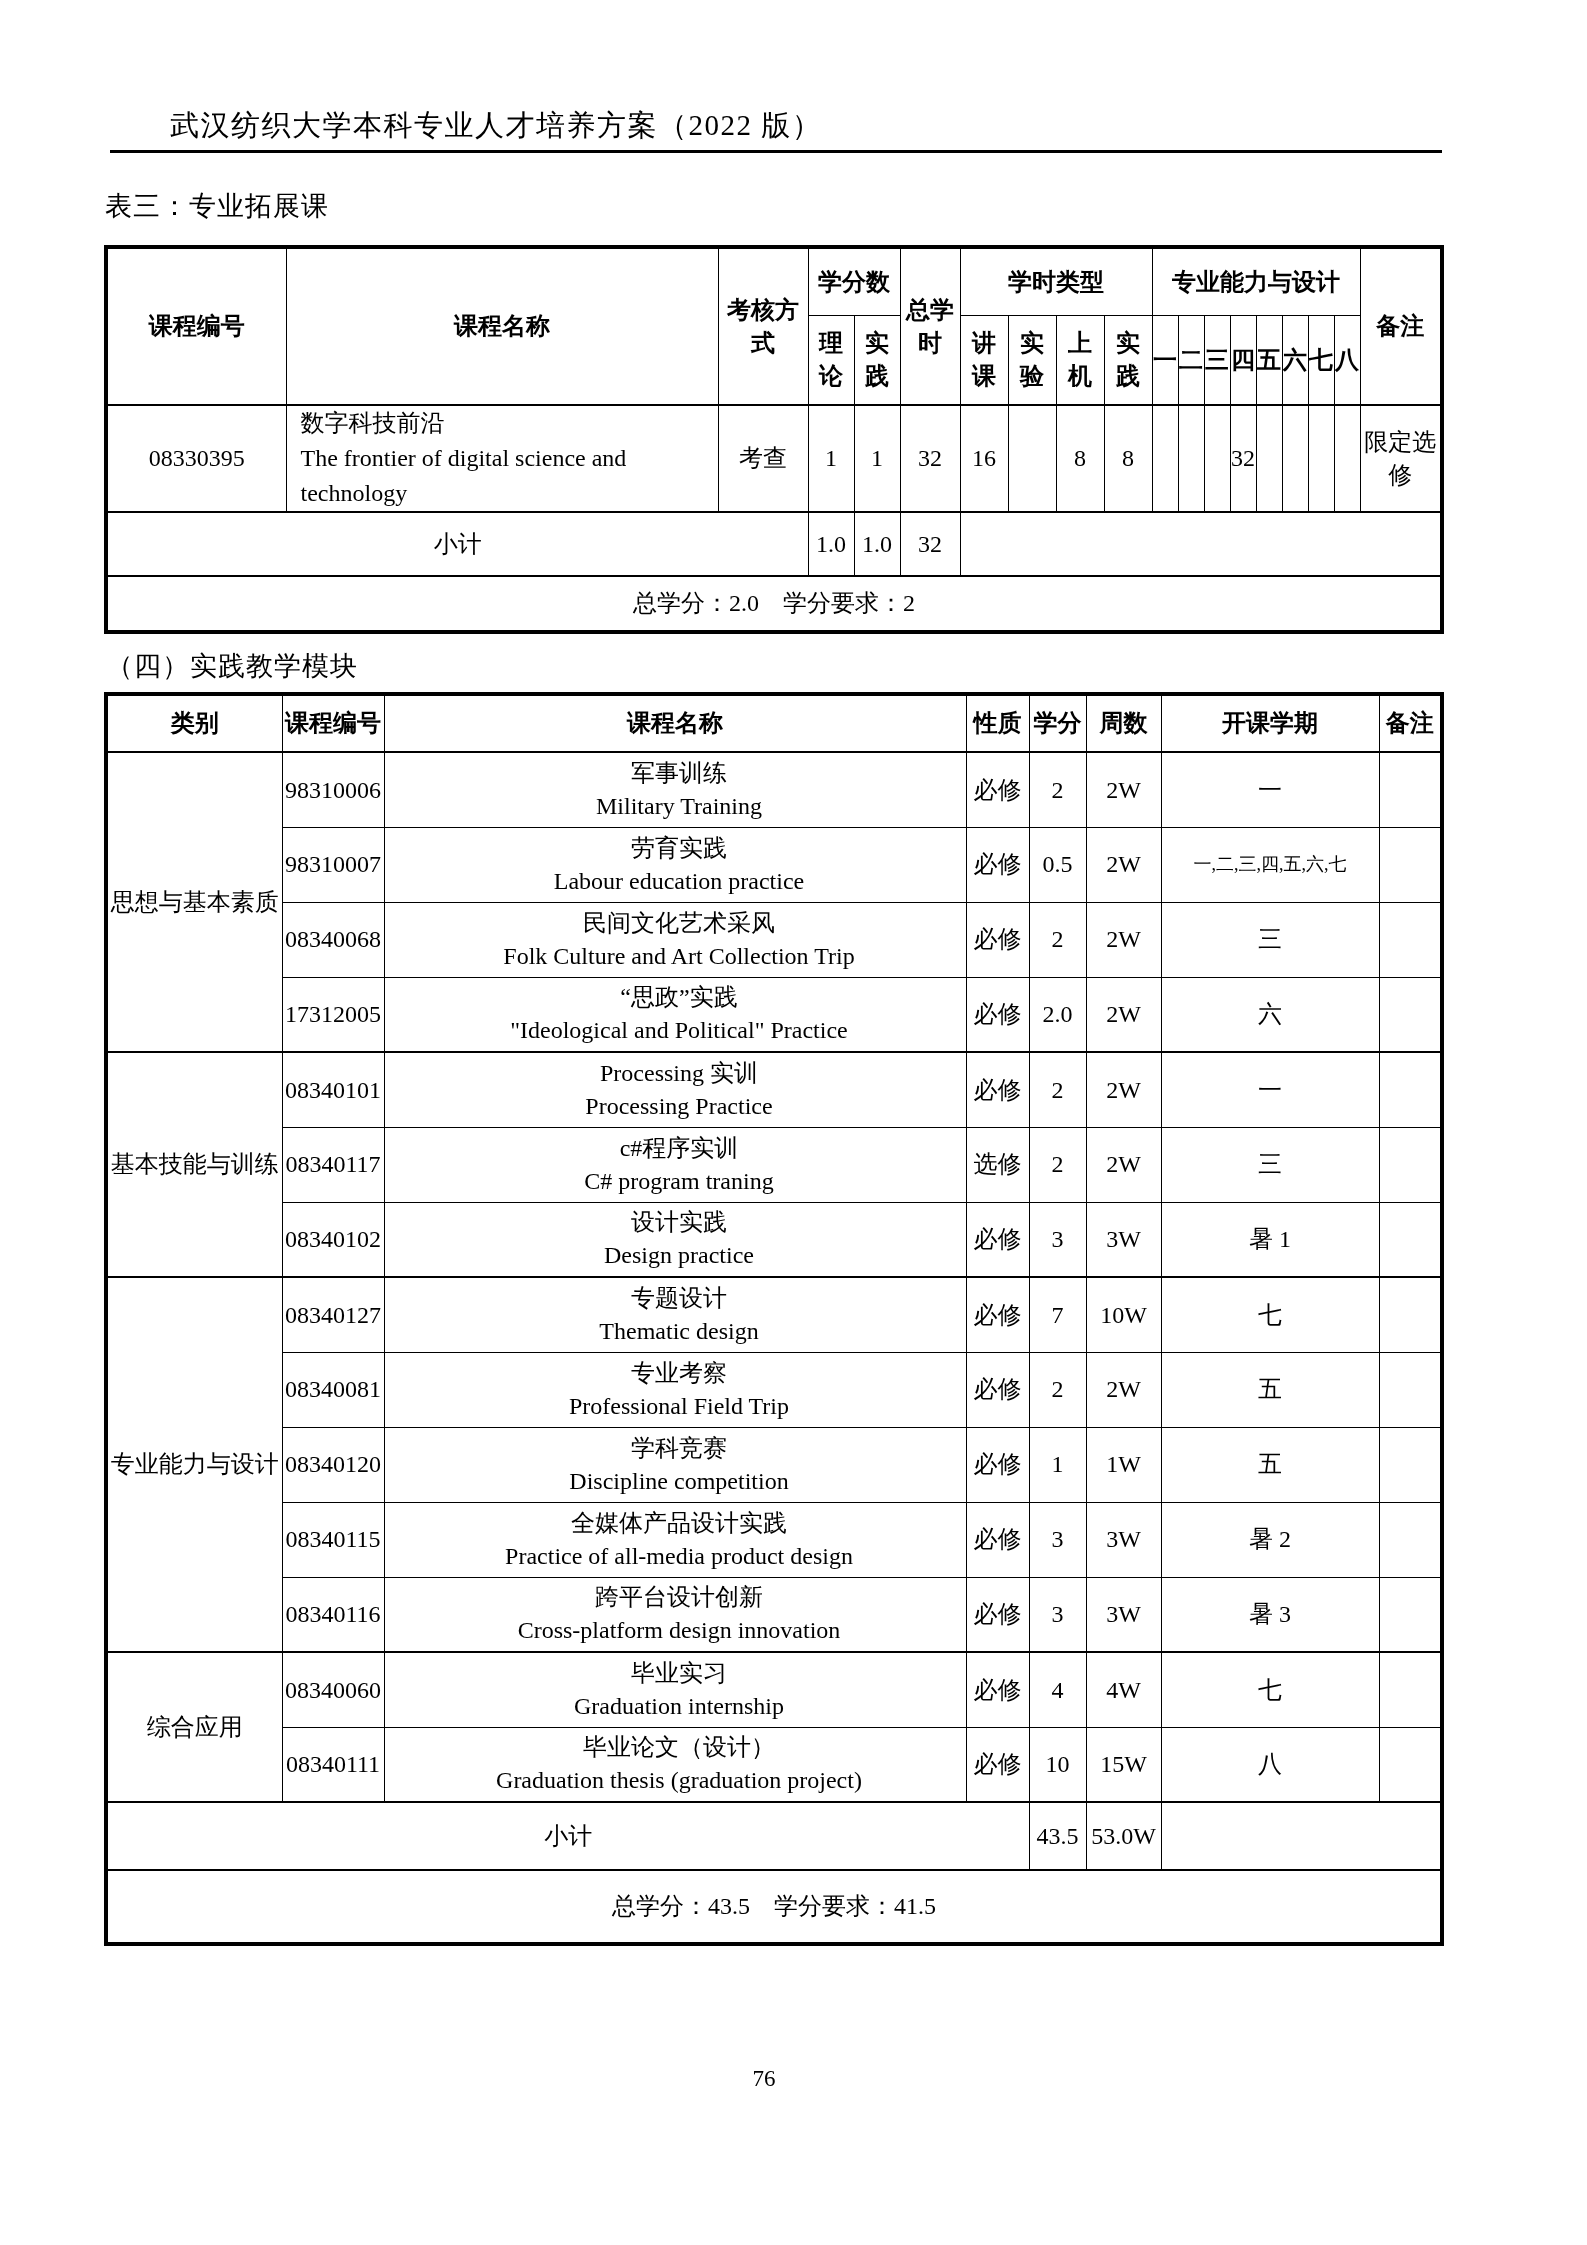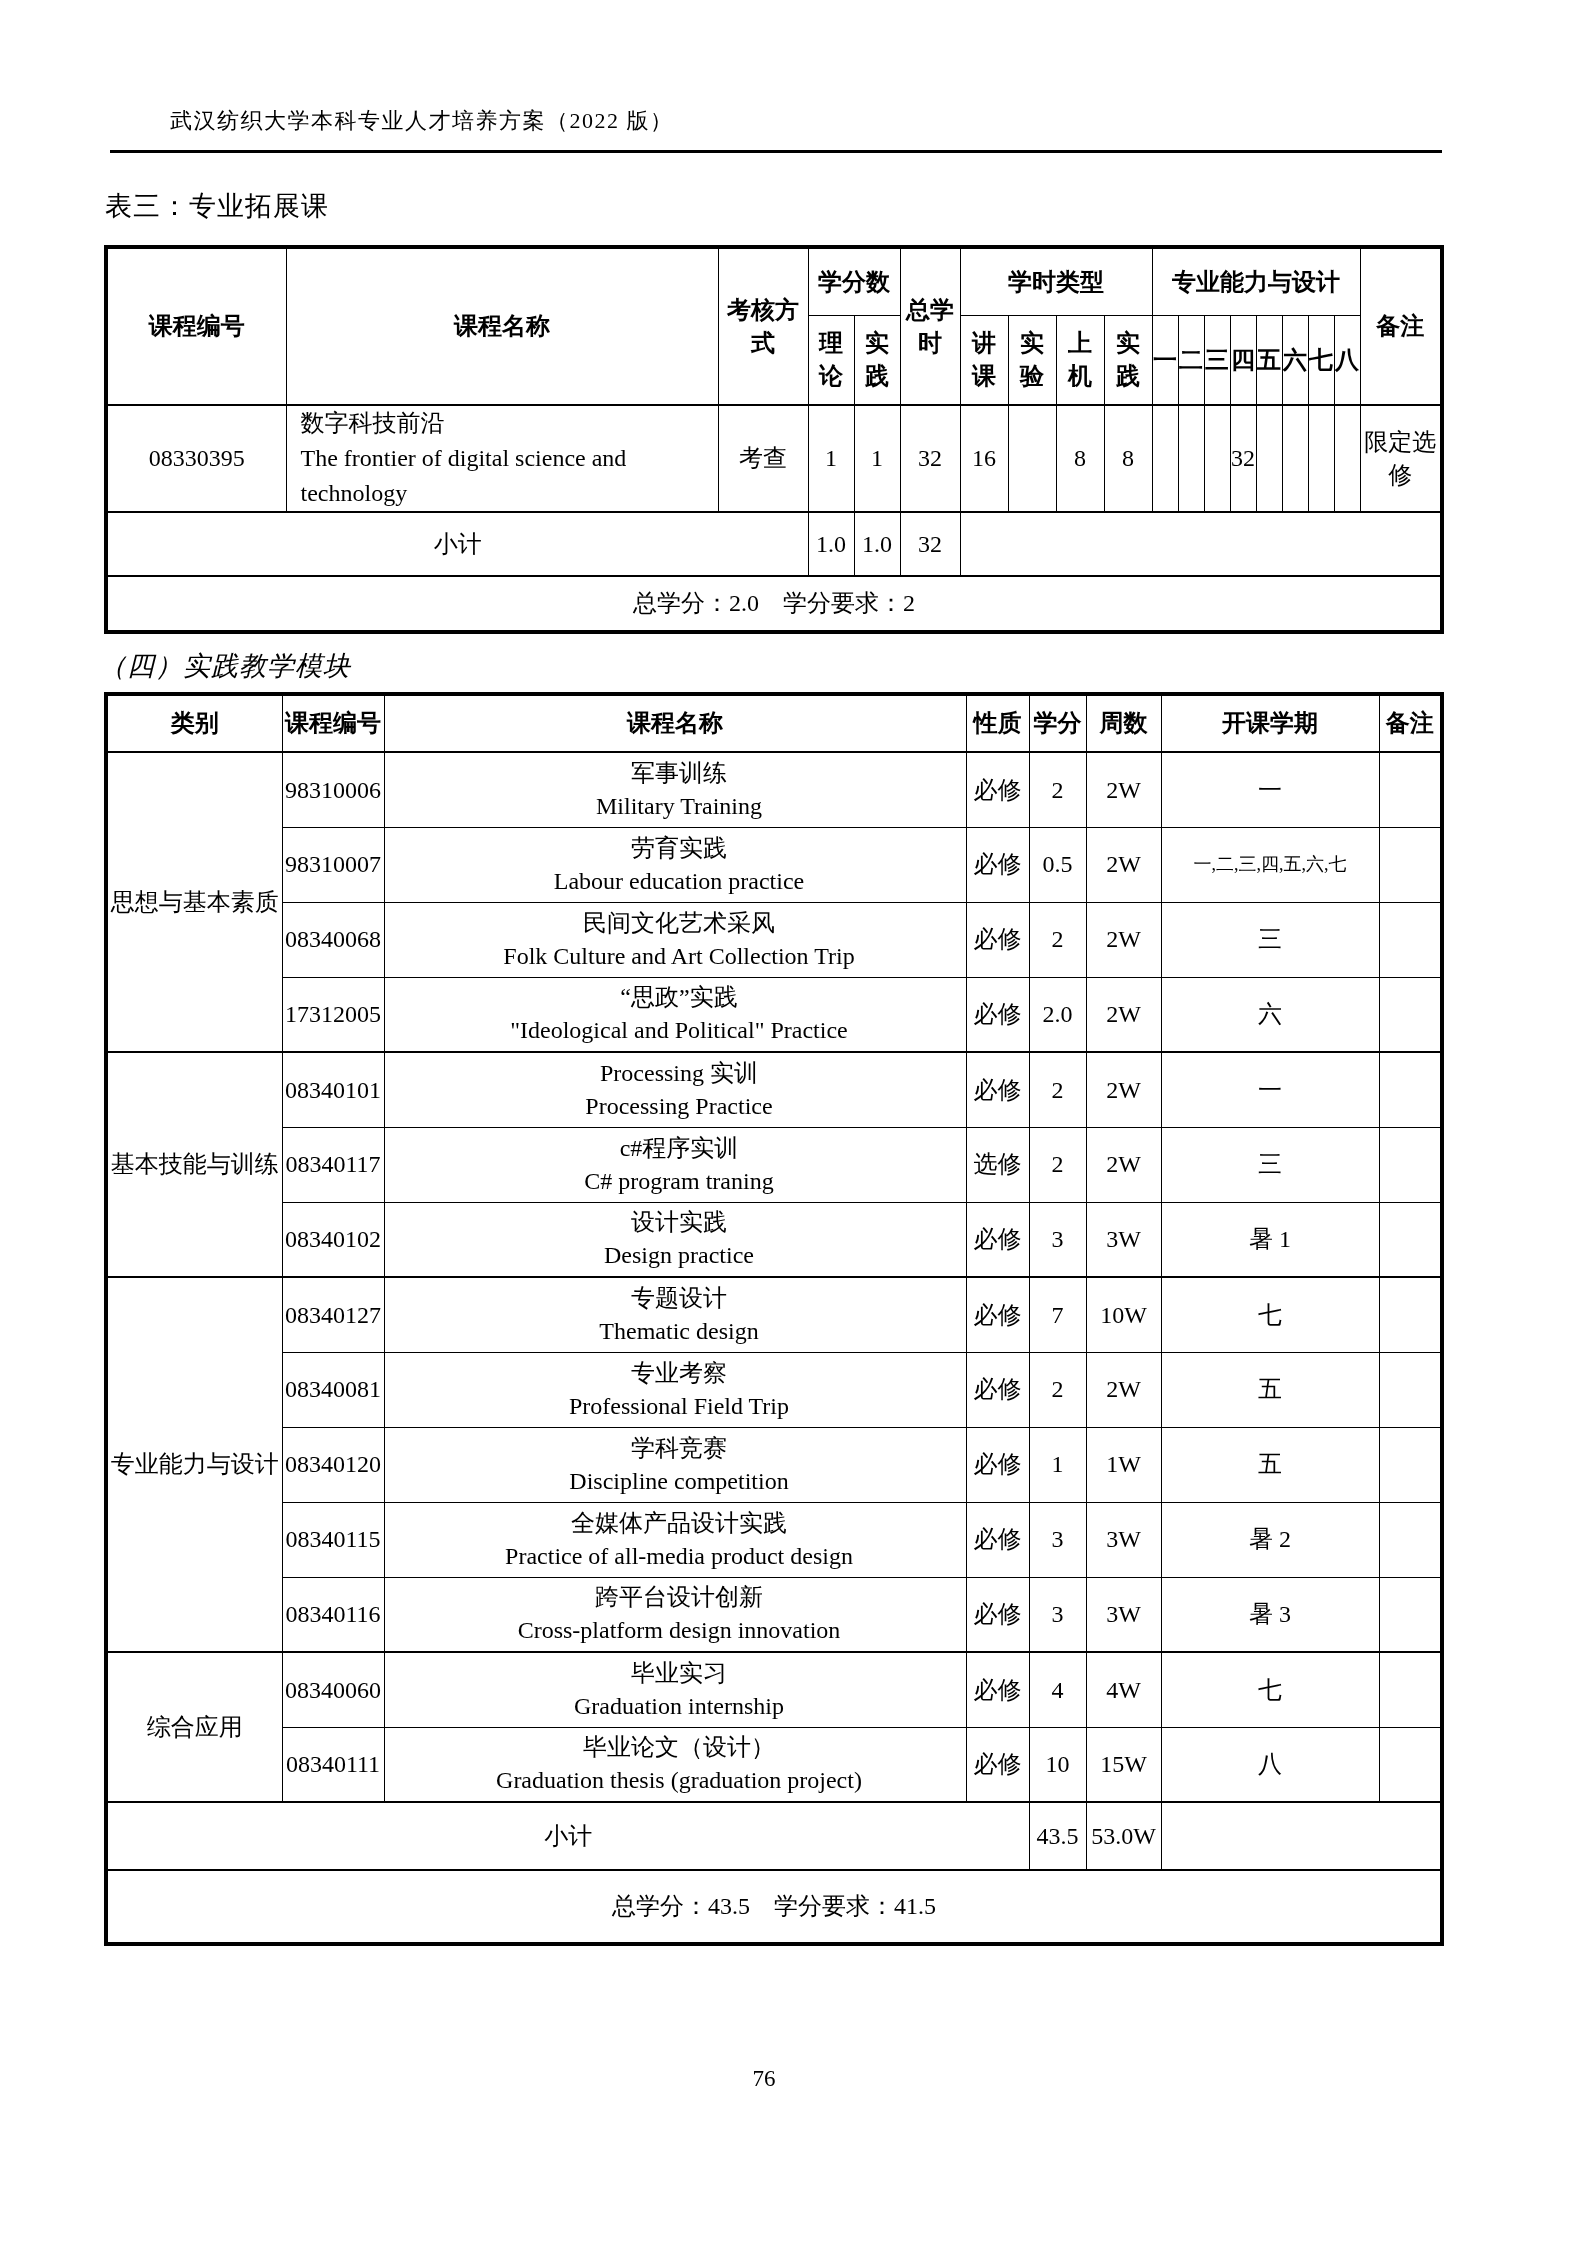--- a/index.html
+++ b/index.html
@@ -1,24 +1,24 @@
 <!DOCTYPE html>
 <html><head>
 <meta charset="utf-8">
 <style>
   html,body{margin:0;padding:0;}
   body{
     width:1587px;height:2245px;background:#ffffff;position:relative;
     font-family:"Liberation Serif","DejaVu Serif",serif;color:#000;
   }
-  .page-header{position:absolute;top:106px;left:170px;font-size:22px;letter-spacing:1.5px;}
+  .page-header{position:absolute;top:106px;left:170px;font-size:29px;letter-spacing:1.5px;}
   .header-rule{position:absolute;top:150px;left:110px;width:1332px;height:0;border-top:3px solid #000;}
   .caption{position:absolute;font-size:27px;letter-spacing:1px;}
   .caption-t3{top:188px;left:105px;}
-  .caption-s4{top:648px;left:99px;font-style:italic;}
+  .caption-s4{top:648px;left:106px;}
   .page-number{position:absolute;top:2066px;left:8px;width:1512px;text-align:center;font-size:23px;}
 
   table{border-collapse:collapse;table-layout:fixed;border:4px solid #000;background:#fff;}
   td{border:1px solid #000;text-align:center;vertical-align:middle;
      font-size:24px;padding:0;line-height:1.35;overflow:hidden;}
   .th{font-weight:bold;}
 
   
   .t1{position:absolute;top:245px;left:104px;width:1336px;}
   .t1 tr.h1{height:68px;}

